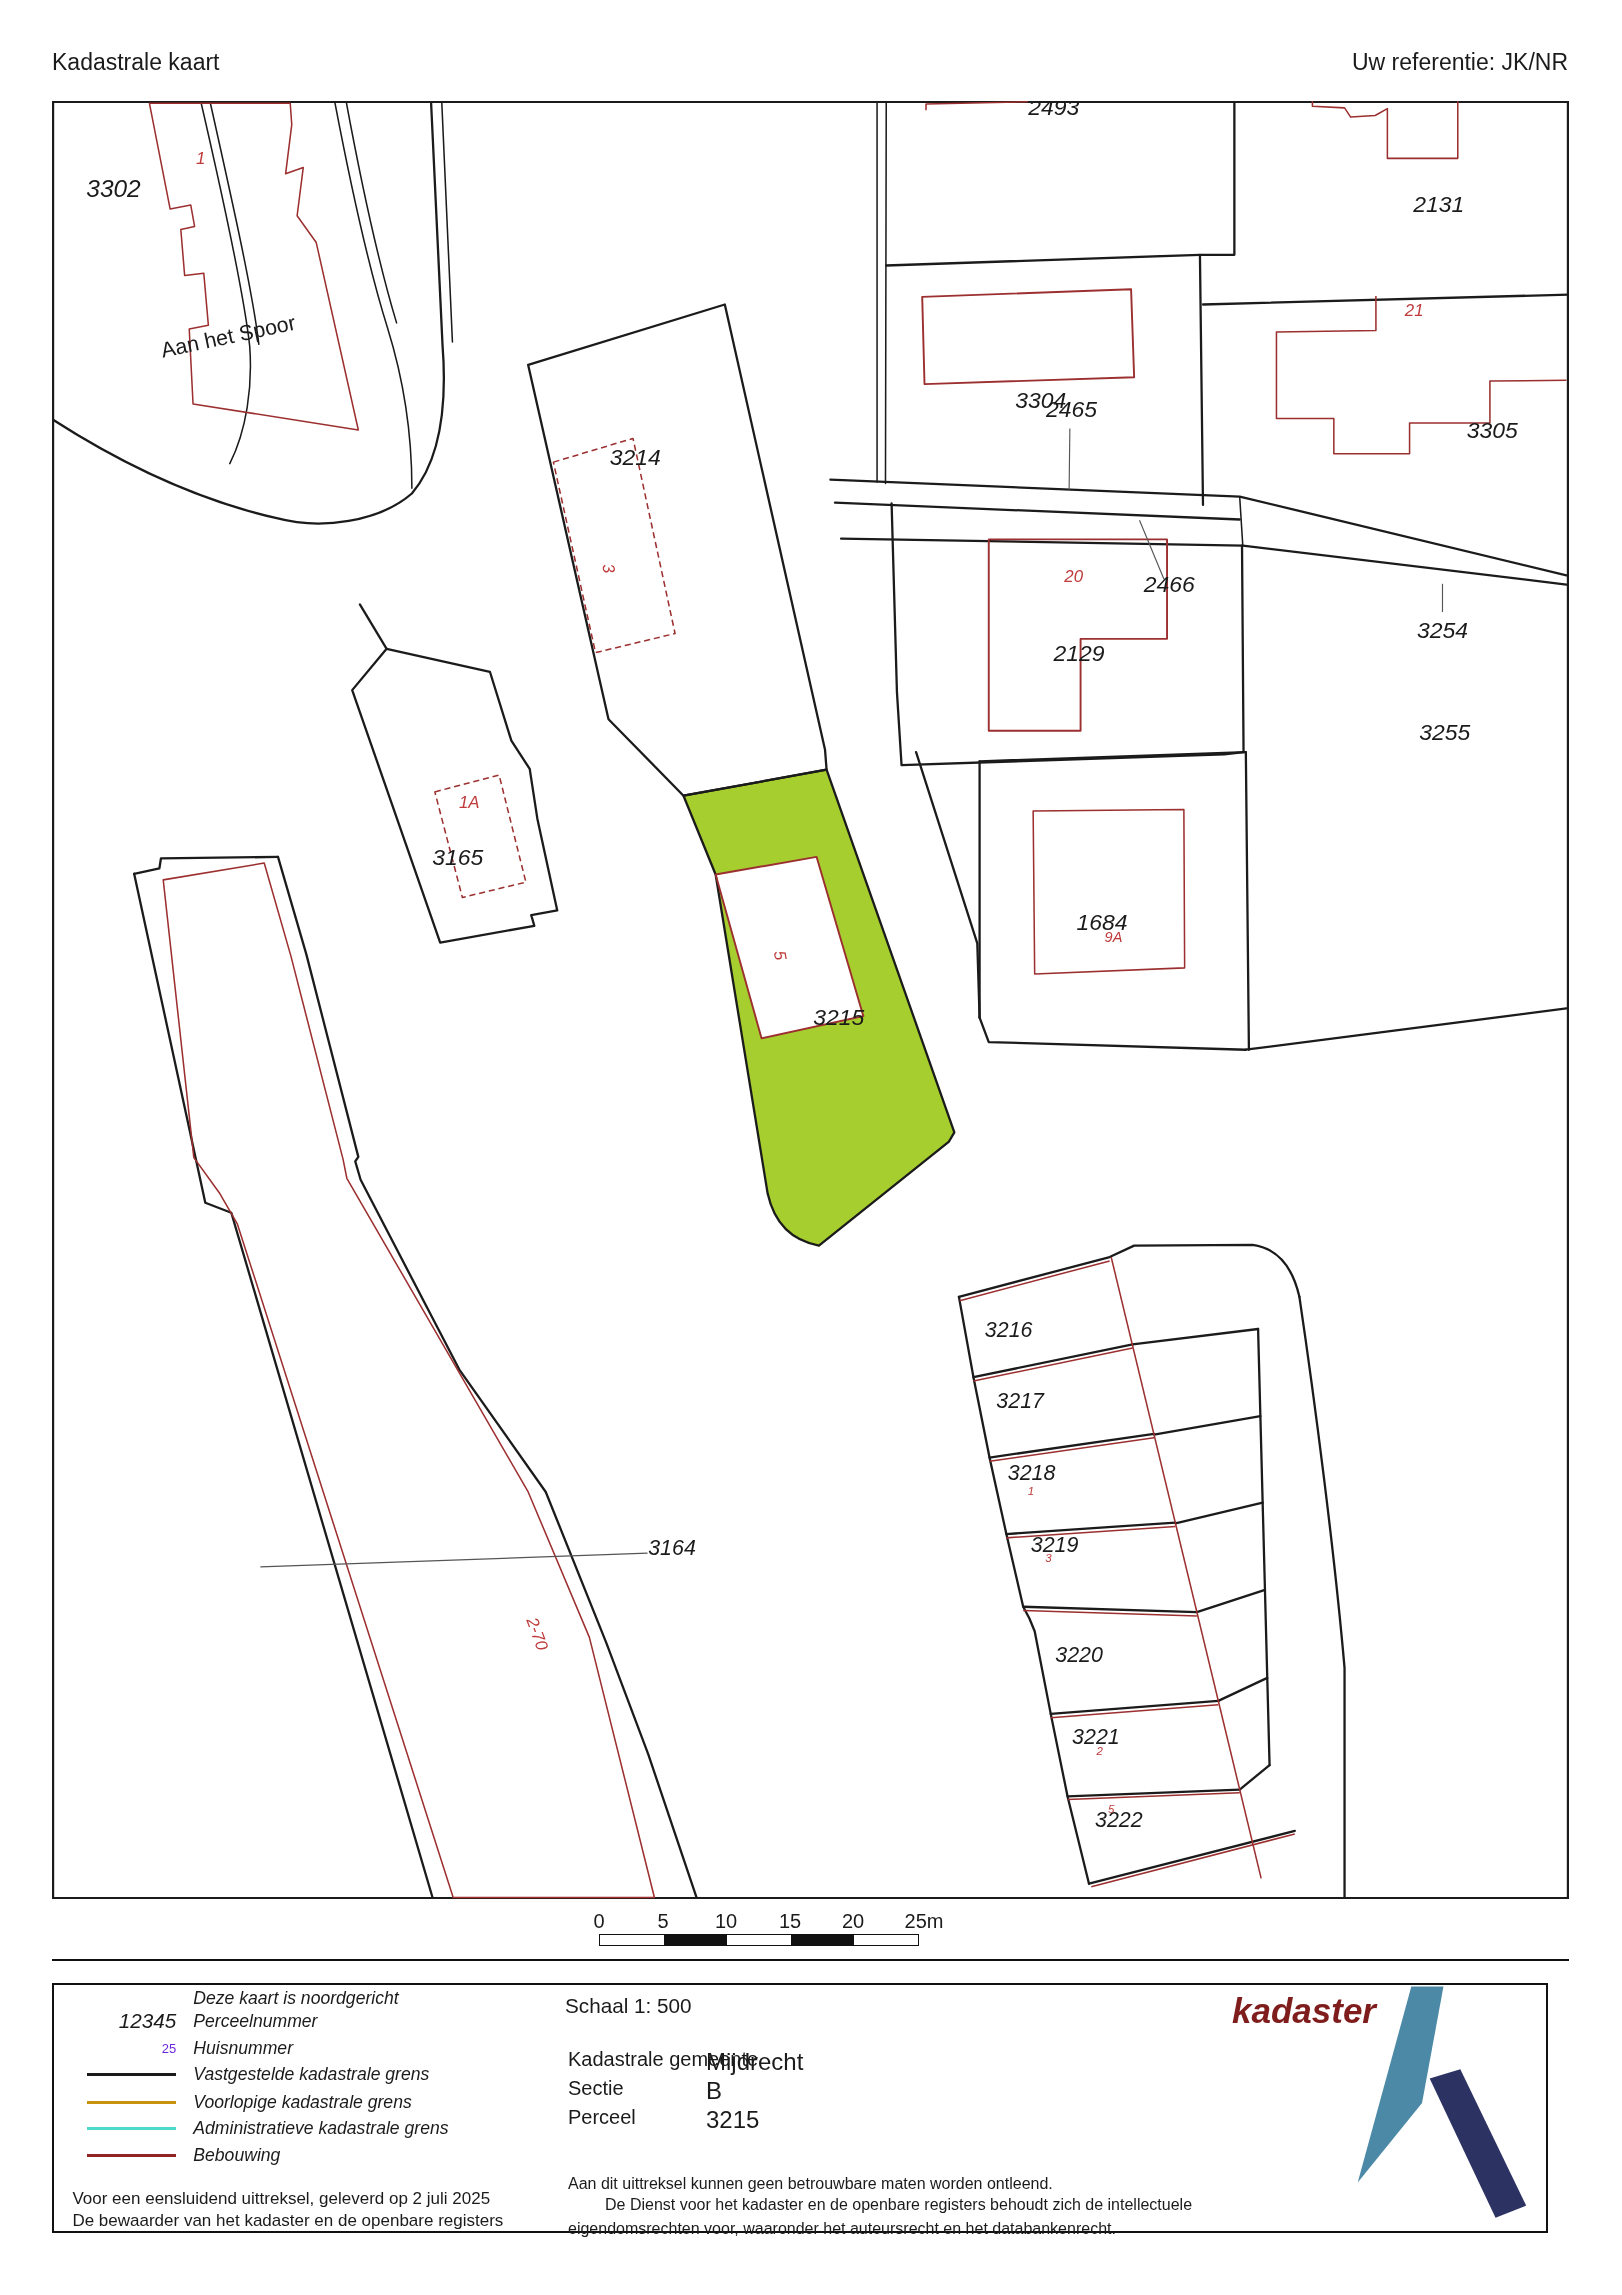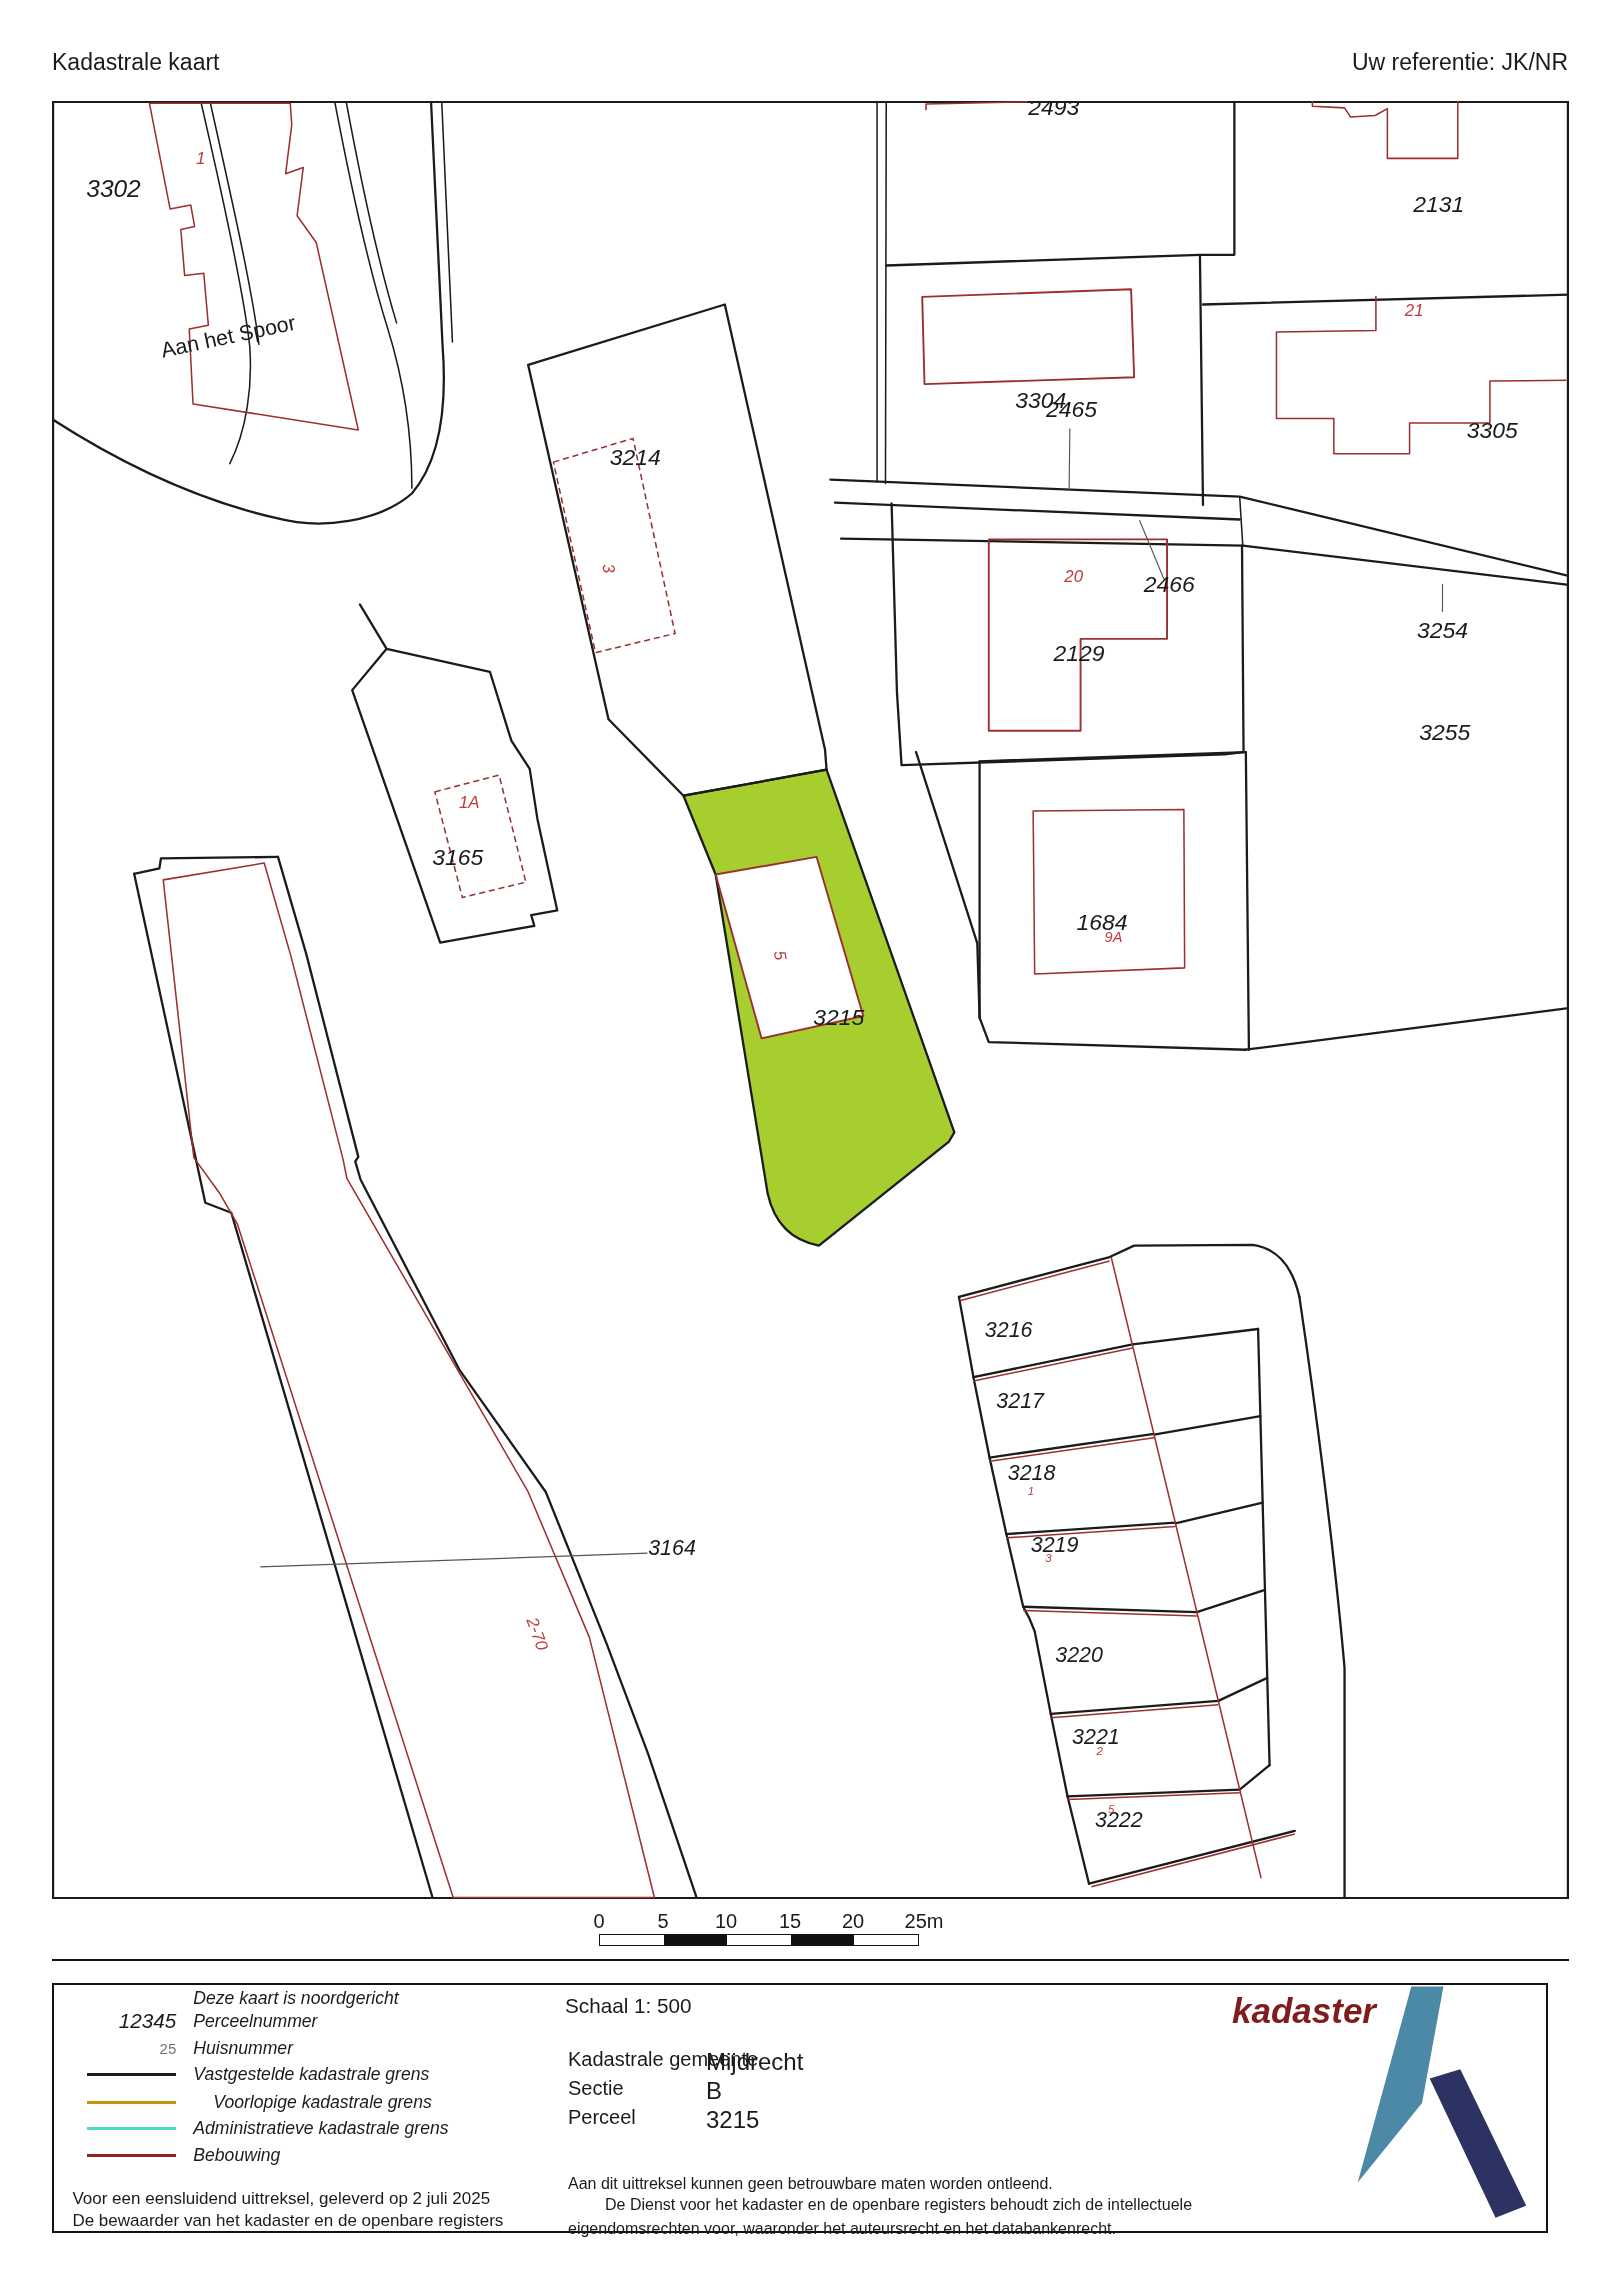--- a/index.html
+++ b/index.html
@@ -17,21 +17,21 @@
   .sb-seg{width:64px;height:100%;}
   .sb-w{background:#ffffff;}
   .sb-b{background:#111111;}
   .rule{position:absolute;left:52px;top:1959px;width:1517px;height:2.3px;background:#111;}
   
   .ibox{position:absolute;left:52px;top:1983px;width:1492px;height:246px;border:2.3px solid #111;}
   .lg-row{position:absolute;left:0;height:23px;display:flex;align-items:center;}
   .lg-sym{width:107px;margin-left:15.3px;display:flex;justify-content:flex-end;align-items:flex-end;}
   .lg-lab{margin-left:17px;font-size:17.6px;white-space:nowrap;font-style:italic;}
   .lg-num{font-style:italic;font-size:20.7px;}
-  .lg-huis{color:#737373;font-size:15px;}
+  .lg-huis{color:#6d28d9;font-size:13px;}
   .lg-line{width:89px;height:3.1px;}
   .lg-foot{position:absolute;left:18.4px;font-size:17px;white-space:nowrap;}
   .mid-scale{position:absolute;left:511px;top:9.2px;font-size:20.7px;}
   .mid-row{position:absolute;left:514px;font-size:20px;white-space:nowrap;}
   .mid-val{position:absolute;left:652px;font-size:24px;white-space:nowrap;}
   .mid-disc{position:absolute;left:514px;font-size:16px;white-space:nowrap;}
   .logo-text{position:absolute;left:1178px;top:6.1px;font-size:35px;font-style:italic;font-weight:600;color:#2d7093;}
   .logo-svg{position:absolute;left:1293px;top:0px;}
 </style>
 </head>
@@ -189,21 +189,21 @@
         <span class="lg-huis">25</span>
       </div>
     <div class="lg-lab">Huisnummer</div>
   </div>
   <div class="lg-row" style="top:78px;">
     <div class="lg-sym">
         <div class="lg-line" style="background: rgb(27, 27, 27);"></div>
       </div>
     <div class="lg-lab">Vastgestelde kadastrale grens</div>
   </div>
-  <div class="lg-row" style="top:106px;gap:20px;">
+  <div class="lg-row" style="top:106px;">
     <div class="lg-sym">
         <div class="lg-line" style="background: rgb(201, 146, 14);"></div>
       </div>
     <div class="lg-lab">Voorlopige kadastrale grens</div>
   </div>
   <div class="lg-row" style="top:132px;">
     <div class="lg-sym">
         <div class="lg-line" style="background: rgb(78, 217, 204);"></div>
       </div>
     <div class="lg-lab">Administratieve kadastrale grens</div>

